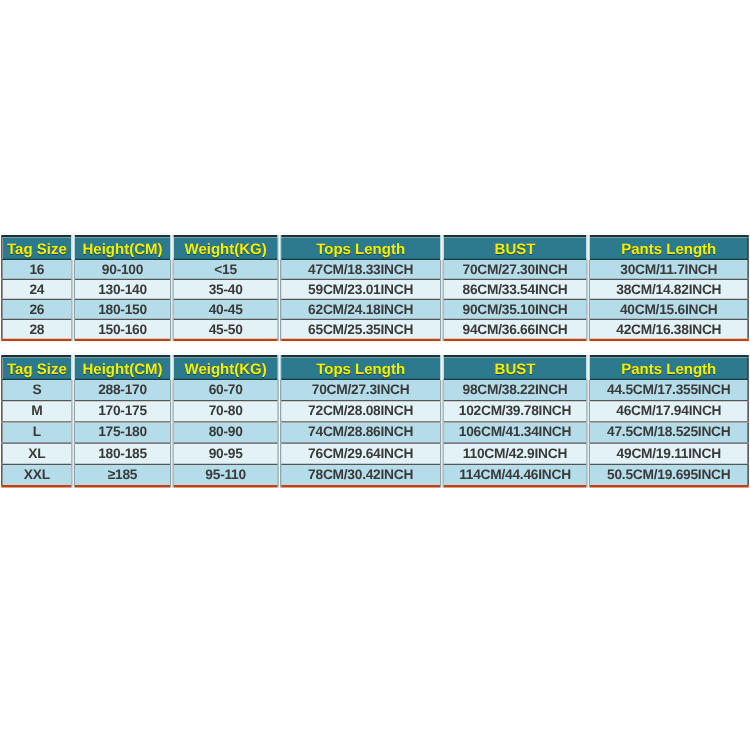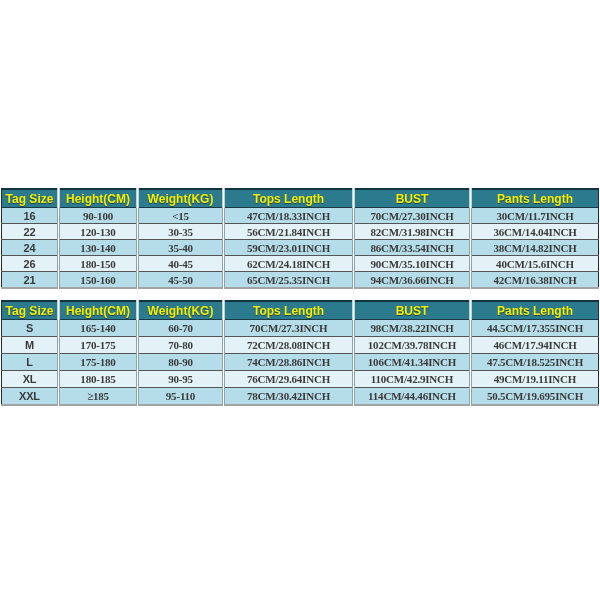--- a/index.html
+++ b/index.html
@@ -3,39 +3,39 @@
 <meta charset="utf-8">
 <style>
   html,body{margin:0;padding:0;}
   body{
     width:600px;height:600px;position:relative;background:#ffffff;
     font-family:"Liberation Sans",sans-serif;overflow:hidden;
   }
   .size-chart{position:absolute;left:1px;top:188px;width:597px;}
   table{border-collapse:collapse;table-layout:fixed;width:597px;
         border-left:1px solid #2a2a2a;border-right:1px solid #2a2a2a;
-        border-bottom:2px solid #a3a3a3;}
+        border-bottom:2px solid #c2410c;}
   .gap{height:11px;background:#ffffff;}
   th,td{
     padding:0;margin:0;text-align:center;vertical-align:middle;
     overflow:hidden;white-space:nowrap;
   }
   th{
     height:17px;background:#2b7a8e;color:#f8ef00;
     font-size:12px;font-weight:bold;
     border-top:2px solid #15333c;border-bottom:1px solid #1b3a44;
     text-shadow:0 1px 0 rgba(0,0,0,0.45);
   }
   td{
     height:15px;font-size:11px;font-weight:bold;color:#3a3a3a;
     border-top:1px solid #555;border-bottom:1px solid #555;
     letter-spacing:-0.2px;
   }
   th + th{border-left:3px double #b9d2d8;}
-  td + td{border-left:3px double #8fa5ab;font-family:Liberation Serif, serif;}
+  td + td{border-left:3px double #8fa5ab;}
   tbody tr:nth-child(odd){background:#b4dde9;}
   tbody tr:nth-child(even){background:#e3f2f7;}
   .t2 td{height:16px;}
 </style>
 </head>
 <body>
 
 <div class="size-chart">
 
   <table class="t1">
@@ -60,45 +60,37 @@
     <tbody>
       <tr>
         <td>16</td>
         <td>90-100</td>
         <td>&lt;15</td>
         <td>47CM/18.33INCH</td>
         <td>70CM/27.30INCH</td>
         <td>30CM/11.7INCH</td>
       </tr>
       <tr>
-        <td>22</td>
-        <td>120-130</td>
-        <td>30-35</td>
-        <td>56CM/21.84INCH</td>
-        <td>82CM/31.98INCH</td>
-        <td>36CM/14.04INCH</td>
-      </tr>
-      <tr>
         <td>24</td>
         <td>130-140</td>
         <td>35-40</td>
         <td>59CM/23.01INCH</td>
         <td>86CM/33.54INCH</td>
         <td>38CM/14.82INCH</td>
       </tr>
       <tr>
         <td>26</td>
         <td>180-150</td>
         <td>40-45</td>
         <td>62CM/24.18INCH</td>
         <td>90CM/35.10INCH</td>
         <td>40CM/15.6INCH</td>
       </tr>
       <tr>
-        <td>21</td>
+        <td>28</td>
         <td>150-160</td>
         <td>45-50</td>
         <td>65CM/25.35INCH</td>
         <td>94CM/36.66INCH</td>
         <td>42CM/16.38INCH</td>
       </tr>
     </tbody>
   </table>
 
   <div class="gap"></div>
@@ -118,21 +110,21 @@
         <th>Height(CM)</th>
         <th>Weight(KG)</th>
         <th>Tops Length</th>
         <th>BUST</th>
         <th>Pants Length</th>
       </tr>
     </thead>
     <tbody>
       <tr>
         <td>S</td>
-        <td>165-140</td>
+        <td>288-170</td>
         <td>60-70</td>
         <td>70CM/27.3INCH</td>
         <td>98CM/38.22INCH</td>
         <td>44.5CM/17.355INCH</td>
       </tr>
       <tr>
         <td>M</td>
         <td>170-175</td>
         <td>70-80</td>
         <td>72CM/28.08INCH</td>

